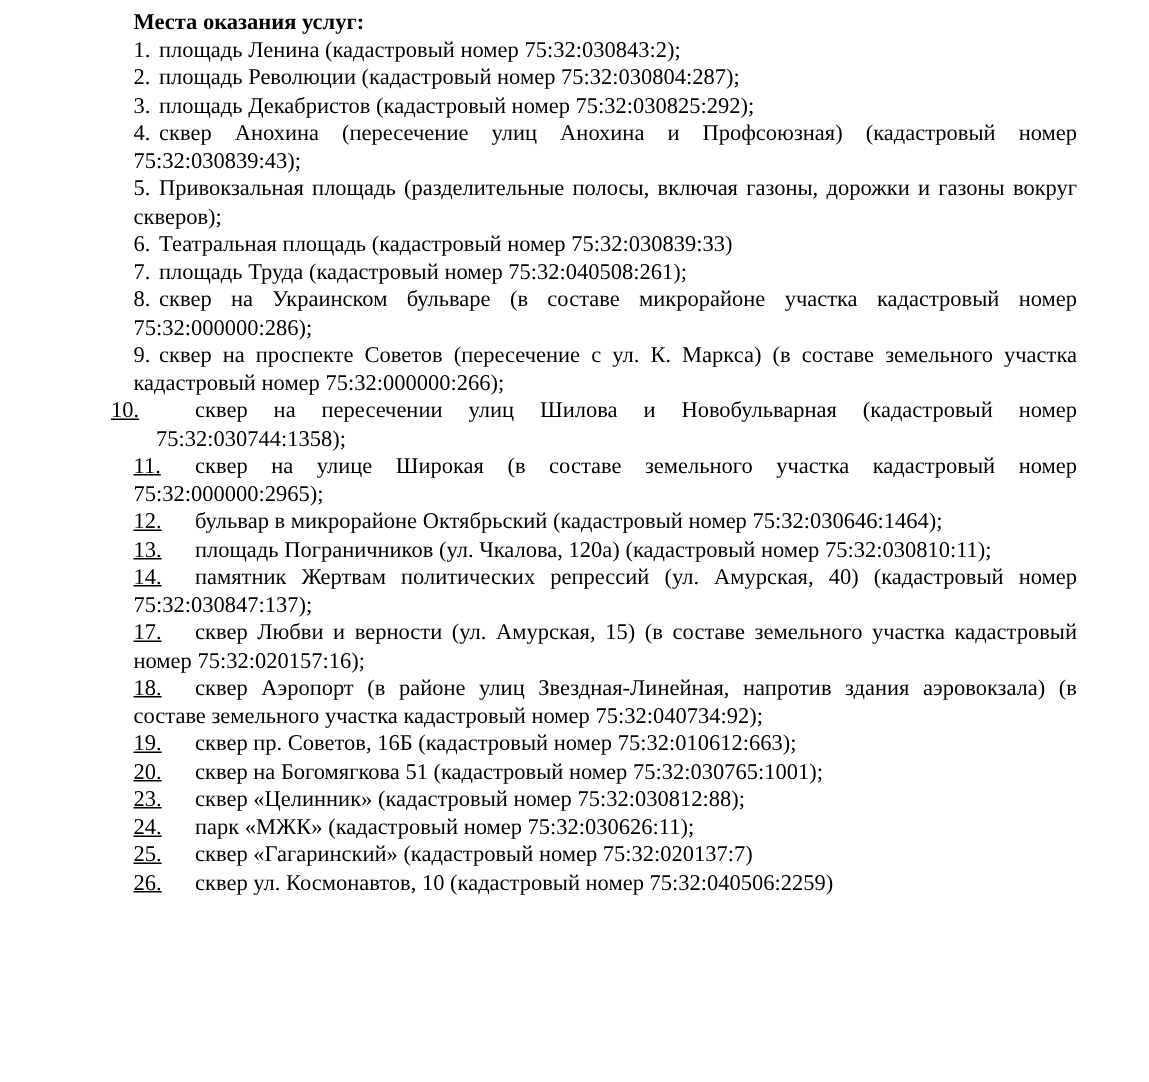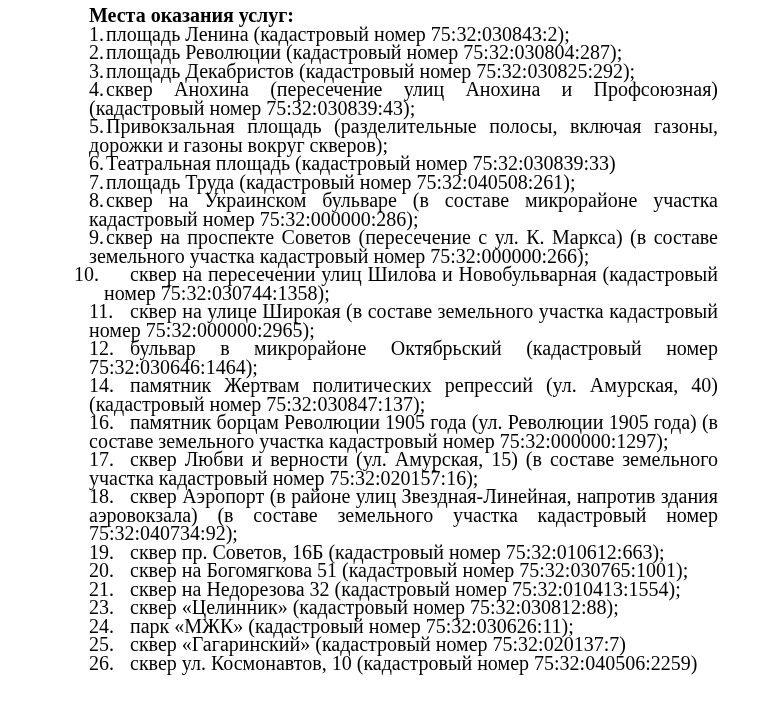--- a/index.html
+++ b/index.html
@@ -8,38 +8,39 @@
     height: 721px;
     background: #ffffff;
     overflow: hidden;
   }
   .page {
     box-sizing: border-box;
     width: 766px;
     height: 721px;
     padding: 6px 48px 8px 89px;
     font-family: "Liberation Serif", "DejaVu Serif", serif;
-    font-size: 20px;
+    font-size: 15px;
     line-height: 18.5px;
     color: #000000;
   }
   .title {
     font-weight: bold;
     margin: 0;
   }
   .item {
     margin: 0;
     text-align: justify;
   }
   .num {
     display: inline-block;
     width: 17px;
   }
   .num.wide {
     width: 41px;
+    text-decoration: underline;
   }
   
   #list .item:nth-child(10) {
     padding-left: 15px;
     text-indent: -15px;
   }
 </style>
 </head>
 <body>
 
@@ -51,25 +52,24 @@
       <p class="item"><span class="num">3.</span><span>площадь Декабристов (кадастровый номер 75:32:030825:292);</span></p>
       <p class="item"><span class="num">4.</span><span>сквер Анохина (пересечение улиц Анохина и Профсоюзная) (кадастровый номер 75:32:030839:43);</span></p>
       <p class="item"><span class="num">5.</span><span>Привокзальная площадь (разделительные полосы, включая газоны, дорожки и газоны вокруг скверов);</span></p>
       <p class="item"><span class="num">6.</span><span>Театральная площадь (кадастровый номер 75:32:030839:33)</span></p>
       <p class="item"><span class="num">7.</span><span>площадь Труда (кадастровый номер 75:32:040508:261);</span></p>
       <p class="item"><span class="num">8.</span><span>сквер на Украинском бульваре (в составе микрорайоне участка кадастровый номер 75:32:000000:286);</span></p>
       <p class="item"><span class="num">9.</span><span>сквер на проспекте Советов (пересечение с ул. К. Маркса) (в составе земельного участка кадастровый номер 75:32:000000:266);</span></p>
       <p class="item"><span class="num wide">10.</span><span>сквер на пересечении улиц Шилова и Новобульварная (кадастровый номер 75:32:030744:1358);</span></p>
       <p class="item"><span class="num wide">11.</span><span>сквер на улице Широкая (в составе земельного участка кадастровый номер 75:32:000000:2965);</span></p>
       <p class="item"><span class="num wide">12.</span><span>бульвар в микрорайоне Октябрьский (кадастровый номер 75:32:030646:1464);</span></p>
+      <p class="item"><span class="num wide">13.</span><span>площадь Пограничников (ул. Чкалова, 120а) (кадастровый номер 75:32:030810:11);</span></p>
       <p class="item"><span class="num wide">14.</span><span>памятник Жертвам политических репрессий (ул. Амурская, 40) (кадастровый номер 75:32:030847:137);</span></p>
-      <p class="item"><span class="num wide">16.</span><span>памятник борцам Революции 1905 года (ул. Революции 1905 года) (в составе земельного участка кадастровый номер 75:32:000000:1297);</span></p>
       <p class="item"><span class="num wide">17.</span><span>сквер Любви и верности (ул. Амурская, 15) (в составе земельного участка кадастровый номер 75:32:020157:16);</span></p>
       <p class="item"><span class="num wide">18.</span><span>сквер Аэропорт (в районе улиц Звездная-Линейная, напротив здания аэровокзала) (в составе земельного участка кадастровый номер 75:32:040734:92);</span></p>
       <p class="item"><span class="num wide">19.</span><span>сквер пр. Советов, 16Б (кадастровый номер 75:32:010612:663);</span></p>
       <p class="item"><span class="num wide">20.</span><span>сквер на Богомягкова 51 (кадастровый номер 75:32:030765:1001);</span></p>
-      <p class="item"><span class="num wide">21.</span><span>сквер на Недорезова 32 (кадастровый номер 75:32:010413:1554);</span></p>
       <p class="item"><span class="num wide">23.</span><span>сквер «Целинник» (кадастровый номер 75:32:030812:88);</span></p>
       <p class="item"><span class="num wide">24.</span><span>парк «МЖК» (кадастровый номер 75:32:030626:11);</span></p>
       <p class="item"><span class="num wide">25.</span><span>сквер «Гагаринский» (кадастровый номер 75:32:020137:7)</span></p>
       <p class="item"><span class="num wide">26.</span><span>сквер ул. Космонавтов, 10 (кадастровый номер 75:32:040506:2259)</span></p>
     </div>
 </div>
 
 </body></html>

